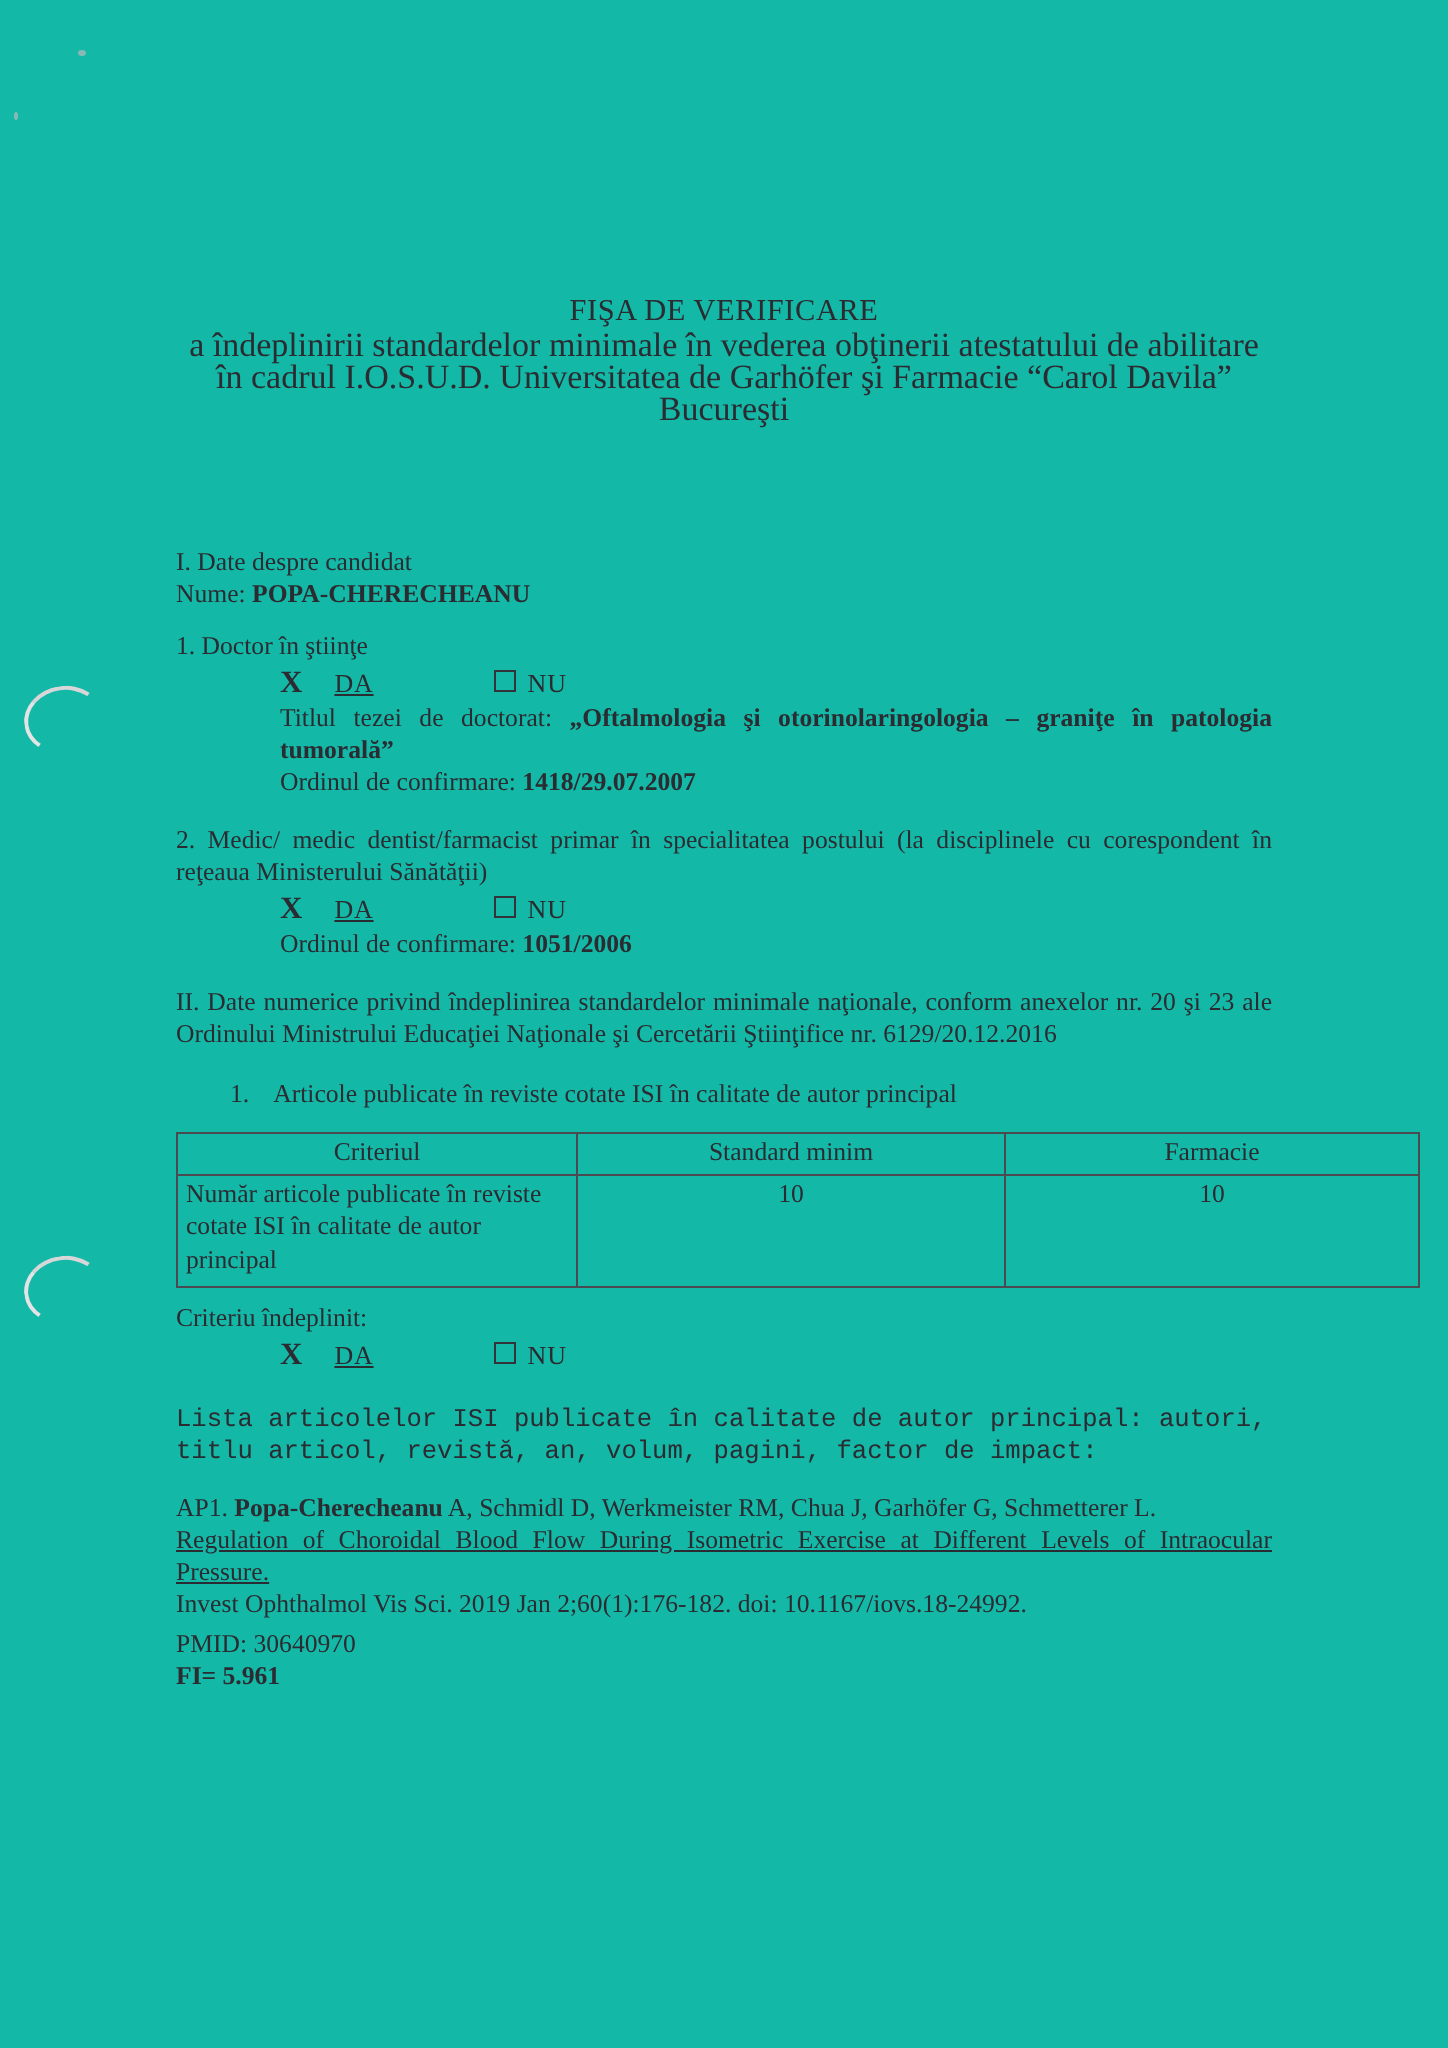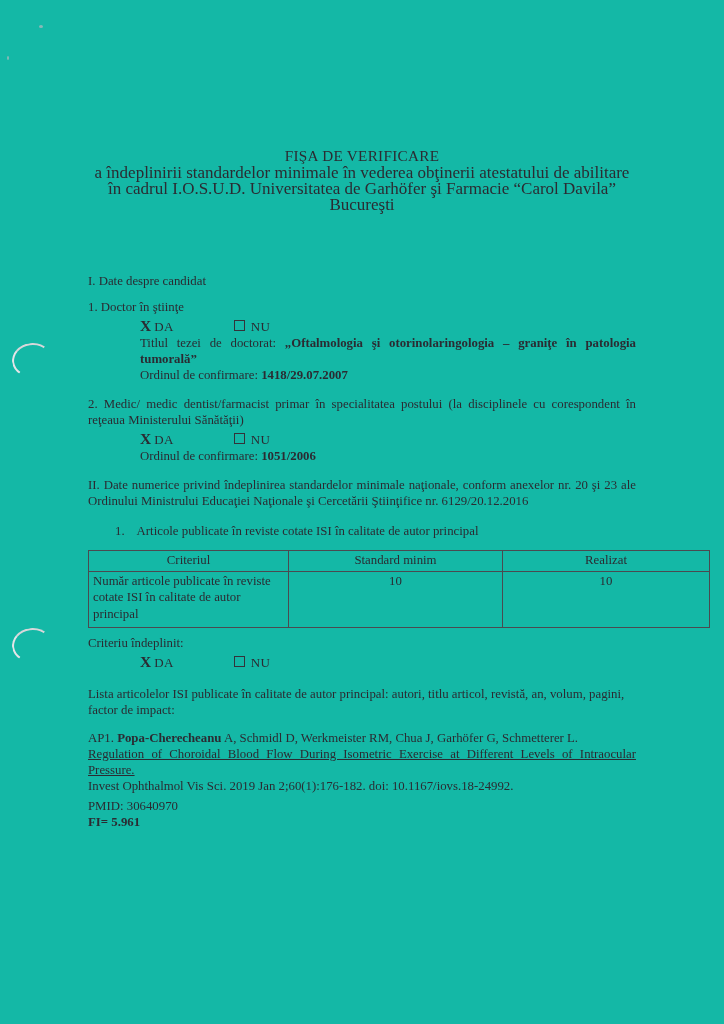--- a/index.html
+++ b/index.html
@@ -26,21 +26,21 @@
 
   .title-block { margin-top: 146px; text-align: center; }
   .title-main { font-size: 15.2px; line-height: 19px; letter-spacing: 0.3px; }
   .title-sub { font-size: 17px; line-height: 16px; }
 
   .sec-candidat { margin-top: 60px; }
   .h-doctor { margin-top: 10px; }
 
   .check-row { margin-left: 52px; margin-top: 2px; height: 18px; line-height: 18px; font-size: 13px; }
   .xmark { font-weight: bold; font-size: 15.5px; }
-  .cb-label { margin-left: 3px; letter-spacing: 0.4px; }
+  .cb-label { margin-left: 16px; letter-spacing: 0.4px; text-decoration: underline; }
   .cb-box {
     display: inline-block;
     width: 9px; height: 9px;
     border: 1.3px solid #33333a;
     margin-left: 60px;
     vertical-align: 0px;
   }
   .cb-label2 { margin-left: 6px; letter-spacing: 0.4px; }
 
   .thesis { margin-left: 52px; }
@@ -66,21 +66,21 @@
     line-height: 16.5px;
   }
   .col1 { width: 172px; }
   .col2 { width: 184px; }
   .col3 { width: 178px; }
   td.c, th.c { text-align: center; }
   .cell-realizat { font-weight: bold; }
   .crit-body-row td { height: 52px; }
 
   .criteriu { margin-top: 7px; }
-  .lista { margin-top: 15px; }
+  .lista { margin-top: 15px; font-family: Liberation Mono, monospace; }
   .article { margin-top: 12px; }
   .art-title { text-decoration: underline; }
   .pmid { margin-top: 4px; }
 
   
   .arc {
     position: absolute;
     width: 36px; height: 30px;
     border: 2px solid transparent;
     border-top-color: #d7d7da;
@@ -107,20 +107,21 @@
   <div class="content">
 
     <div class="title-block">
       <p class="title-main">FIŞA DE VERIFICARE</p>
       <p class="title-sub">a îndeplinirii standardelor minimale în vederea obţinerii atestatului de abilitare</p>
       <p class="title-sub">în cadrul I.O.S.U.D. Universitatea de Garhöfer şi Farmacie “Carol Davila” Bucureşti</p>
     </div>
 
     <div class="sec-candidat">
       <p class="txt">I.  Date despre candidat</p>
+      <p class="txt"><span>Nume: </span><span class="bold">POPA-CHERECHEANU</span></p>
     </div>
 
     <p class="txt h-doctor">1. Doctor în ştiinţe</p>
 
     <div class="check-row">
       <span class="xmark">X</span><span class="cb-label">DA</span><span class="cb-box"></span><span class="cb-label2">NU</span>
     </div>
 
     <p class="txt just thesis"><span>Titlul tezei de doctorat: </span><span class="bold">„Oftalmologia şi otorinolaringologia – graniţe în patologia tumorală”</span></p>
     <p class="txt ordin"><span>Ordinul de confirmare: </span><span class="bold">1418/29.07.2007</span></p>
@@ -140,21 +141,21 @@
     <table class="crit">
       <colgroup>
           <col class="col1">
           <col class="col2">
           <col class="col3">
         </colgroup>
       <tbody>
           <tr>
         <th class="c">Criteriul</th>
         <th class="c">Standard minim</th>
-        <th class="c">Realizat</th>
+        <th class="c">Farmacie</th>
       </tr>
       <tr class="crit-body-row">
         <td>Număr articole publicate în reviste cotate ISI în calitate de autor principal</td>
         <td class="c">10</td>
         <td class="c cell-realizat">10</td>
       </tr>
     </tbody>
       </table>
 
     <p class="txt criteriu">Criteriu îndeplinit:</p>

